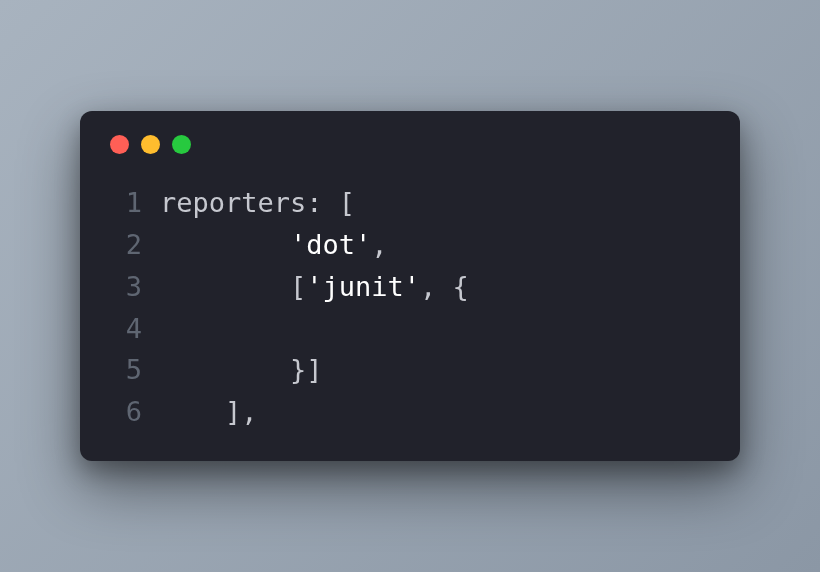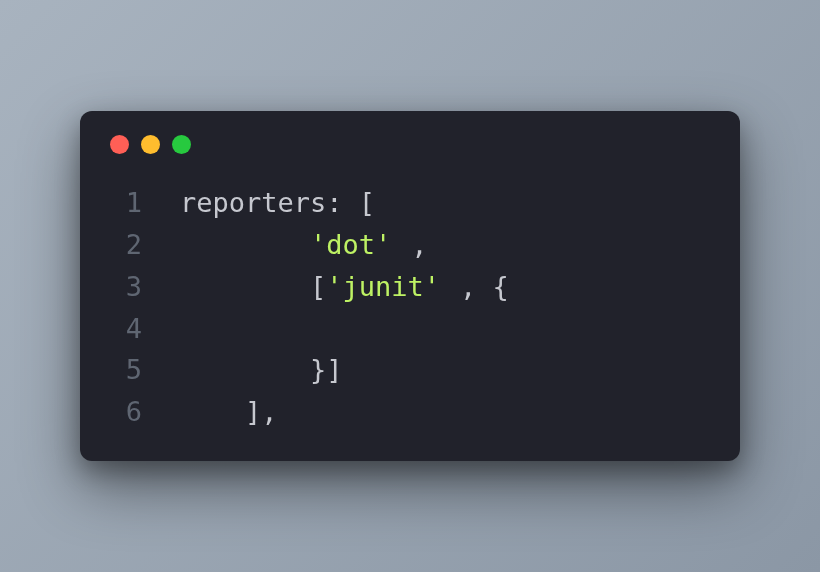--- a/index.html
+++ b/index.html
@@ -49,22 +49,22 @@
       color: #5f6672;
       width: 34px;
       text-align: right;
       user-select: none;
       flex-shrink: 0;
     }
     .code {
       color: #c6c8cf;
       padding-left: 18px;
     }
-    .string { color: #bef264; }
-    .punct { color: #c6c8cf; margin-left: 20px; }
+    .string { color: #ffffff; }
+    .punct { color: #c6c8cf; }
   </style>
 </head>
 <body>
 
 <div class="window">
   <div class="titlebar">
     <div class="dot dot-red" title="close"></div>
     <div class="dot dot-yellow" title="minimize"></div>
     <div class="dot dot-green" title="zoom"></div>
   </div>

